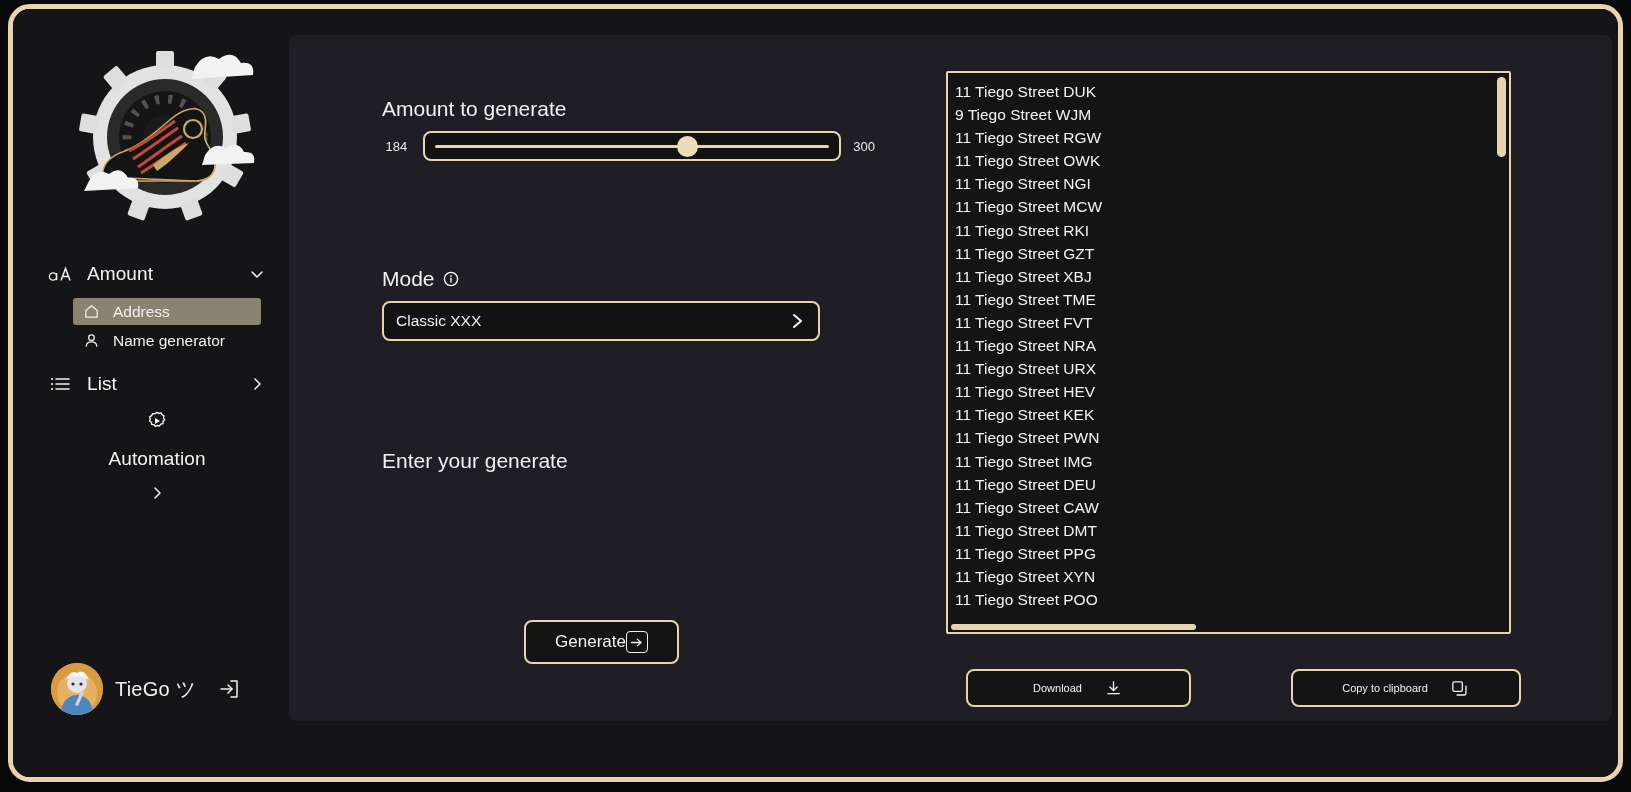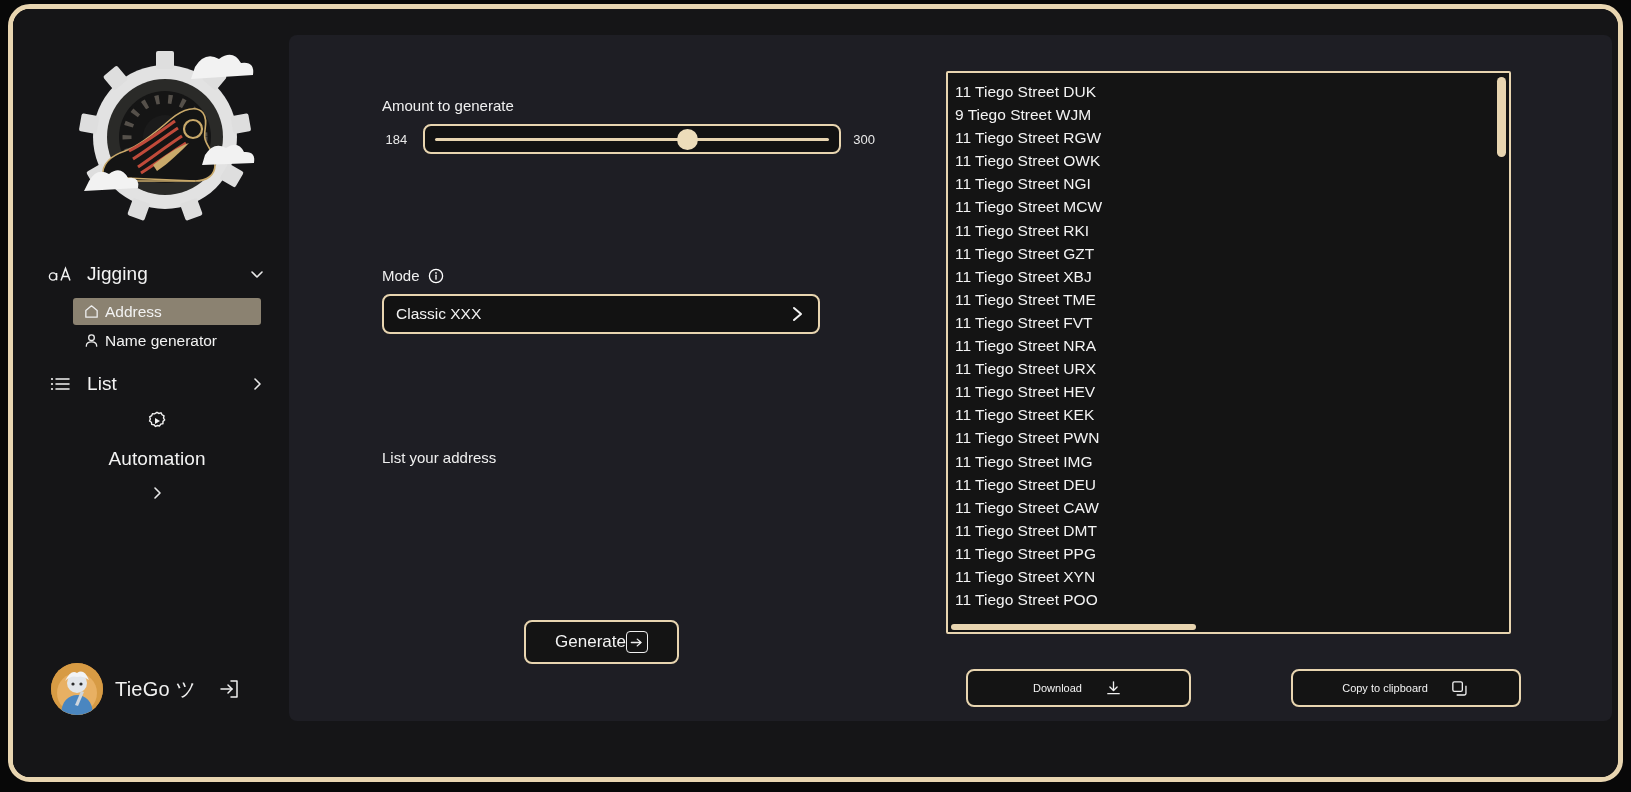--- a/index.html
+++ b/index.html
@@ -66,21 +66,21 @@
   }
 
   .nav-sub {
     margin: 4px 0 2px 0;
   }
   .nav-item {
     display: flex; align-items: center;
     height: 27px;
     margin: 2px 28px 2px 60px;
     padding-left: 8px;
-    gap: 4px;
+    gap: 12px;
     border-radius: 3px;
     cursor: pointer;
   }
   .nav-item.active { background: #8b8271; }
   .nav-item .i-icon {
     width: 20px; flex: 0 0 20px;
     display: flex; align-items: center; justify-content: center;
     color: #ededed;
   }
   .nav-item .i-label {
@@ -114,21 +114,21 @@
   .main {
     flex: 1;
     position: relative;
     background: #1e1e24;
     border-radius: 8px;
     margin: 26px 6px 56px 0;
   }
 
   
   .field-label {
-    font-size: 15px;
+    font-size: 21px;
     color: #f0f0f0;
     display: flex; align-items: center; gap: 8px;
   }
 
   .amount-block { position: absolute; left: 93px; top: 62px; width: 500px; }
   .slider-row { display: flex; align-items: center; gap: 12px; margin-top: 10px; }
   .slider-min, .slider-max {
     font-size: 13px; color: #e9e9e9;
     width: 30px; text-align: center;
   }
@@ -355,21 +355,21 @@
       <div class="nav">
 
         <div class="nav-group-head">
           <span class="g-icon">
             <svg width="24" height="20" viewBox="0 0 24 20" fill="none" stroke="currentColor" stroke-width="1.4">
               <circle cx="5" cy="12.5" r="3.6"></circle>
                 <path d="M8.6,9v7.2"></path>
               <path d="M13,16.5 L17.5,4.5 L22,16.5 M14.6,12.6h5.8" stroke-width="1.5"></path>
             </svg>
           </span>
-          <span class="g-label">Jigging</span>
+          <span class="g-label">Amount</span>
           <span class="g-chev">
             <svg width="18" height="18" viewBox="0 0 18 18" fill="none" stroke="currentColor" stroke-width="1.6" stroke-linecap="round" stroke-linejoin="round">
                 <polyline points="4,7 9,12 14,7"></polyline>
               </svg>
           </span>
         </div>
 
         <div class="nav-sub">
           <div class="nav-item active">
             <span class="i-icon">
@@ -478,21 +478,21 @@
           <span class="select-value">Classic XXX</span>
           <span class="select-chev">
             <svg width="18" height="18" viewBox="0 0 18 18" fill="none" stroke="currentColor" stroke-width="2" stroke-linecap="round" stroke-linejoin="round">
                 <polyline points="6,3 13,9 6,15"></polyline>
               </svg>
           </span>
         </div>
       </div>
 
       <div class="address-block">
-        <div class="field-label">List your address</div>
+        <div class="field-label">Enter your generate</div>
       </div>
 
       <button class="generate-btn">
         <span>Generate</span>
         <span class="btn-boxicon">
           <svg width="15" height="15" viewBox="0 0 16 16" fill="none" stroke="currentColor" stroke-width="1.4" stroke-linecap="round" stroke-linejoin="round">
             <path d="M2.5,8h10"></path>
               <polyline points="8.8,4.4 12.8,8 8.8,11.6"></polyline>
           </svg>
         </span>

